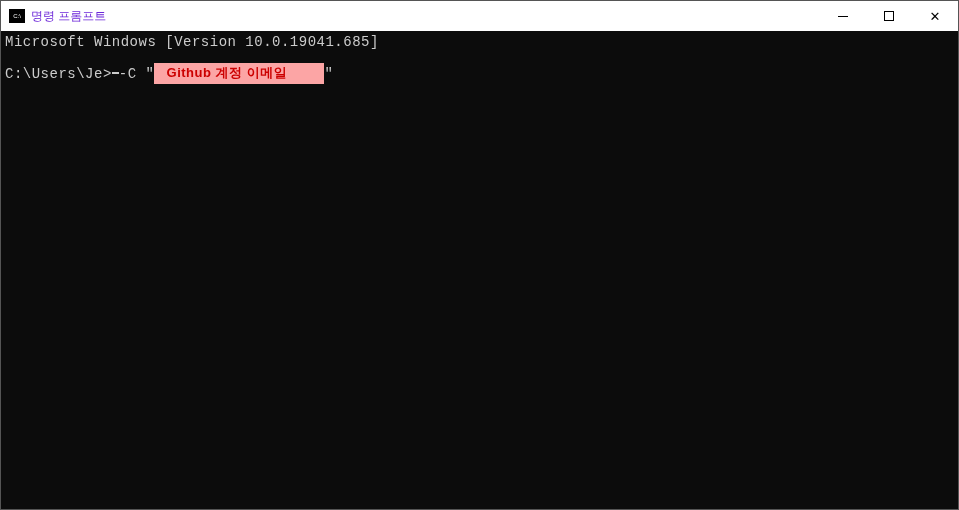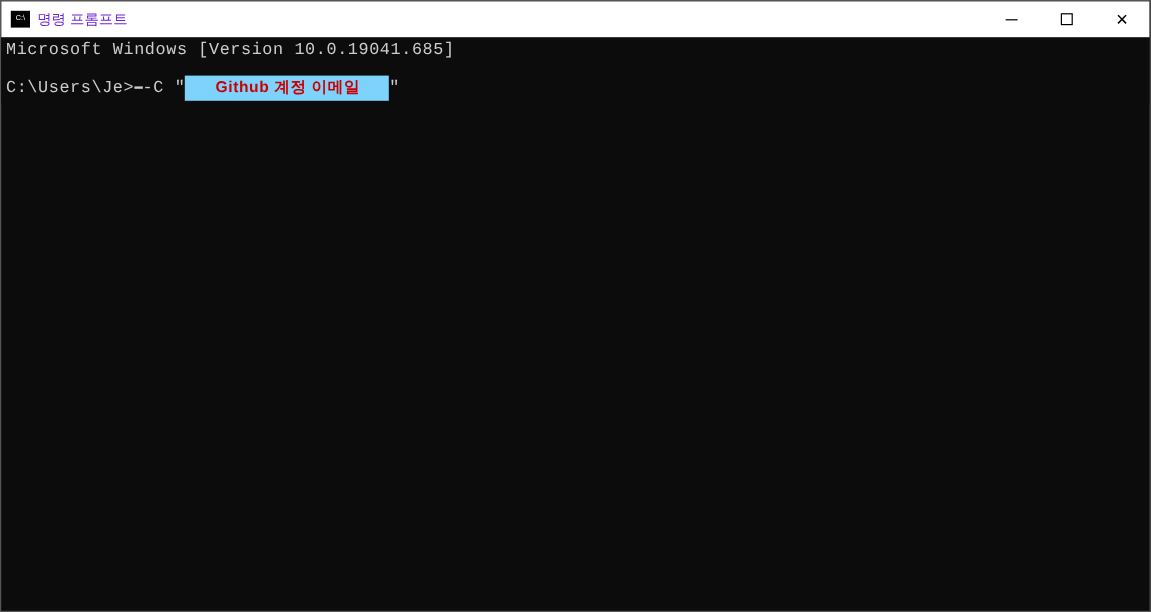--- a/index.html
+++ b/index.html
@@ -97,26 +97,26 @@
     }
     .cursor {
       display: inline-block;
       width: 7px;
       height: 2px;
       background: #cccccc;
       vertical-align: bottom;
       margin-bottom: 2px;
     }
     .highlight-box {
-      background: #7dd3fc;
+      background: #fca5a5;
       color: #cc0000;
       font-family: 'Malgun Gothic', sans-serif;
       font-size: 13px;
       font-weight: bold;
-      padding: 2px 21px;
+      padding: 2px 8px;
       display: inline-flex;
       align-items: center;
       white-space: pre;
       min-width: 170px;
     }
   </style>
 </head>
 <body>
 
 <div class="title-bar">

